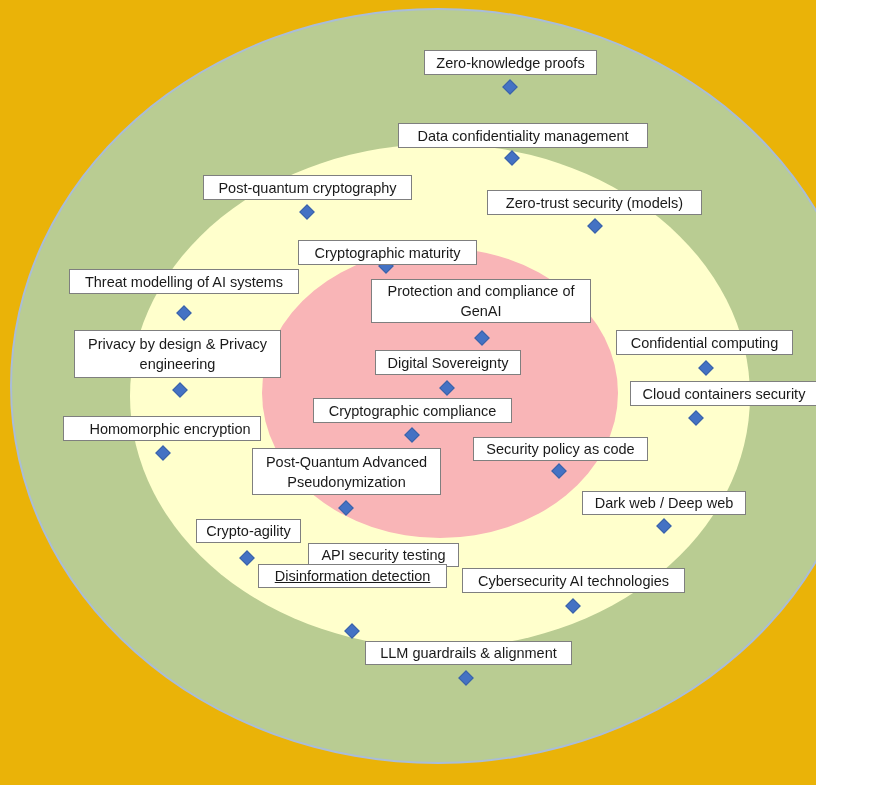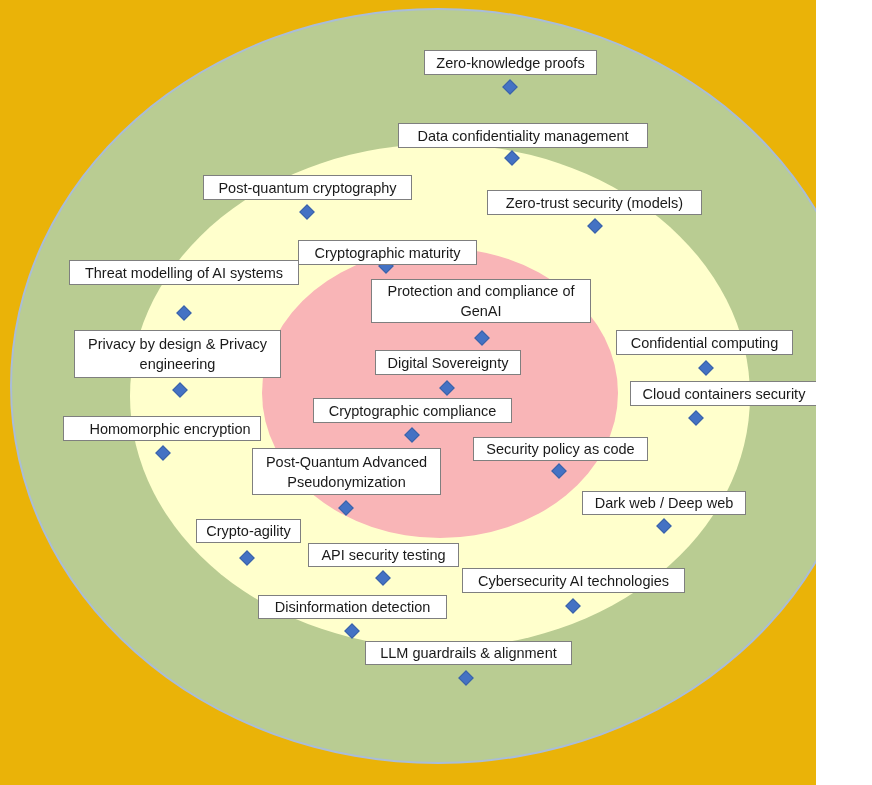--- a/index.html
+++ b/index.html
@@ -69,21 +69,21 @@
       </div>
       <div class="marker" style="left: 595px; top: 226px; background: rgb(68, 114, 196); border-color: rgb(58, 98, 168);"></div>
       <div class="label-box" style="left: 487px; top: 190px; width: 215px; height: 25px; border-color: rgb(127, 127, 127); align-items: center;">
         <span>Zero-trust security (models)</span>
       </div>
       <div class="marker" style="left: 386px; top: 266px; background: rgb(68, 114, 196); border-color: rgb(58, 98, 168);"></div>
       <div class="label-box" style="left: 298px; top: 228px; width: 179px; height: 25px; border-color: rgb(127, 127, 127); margin-top: 12px;">
         <span>Cryptographic maturity</span>
       </div>
       <div class="marker" style="left: 184px; top: 313px; background: rgb(68, 114, 196); border-color: rgb(58, 98, 168);"></div>
-      <div class="label-box" style="left: 69px; top: 260px; width: 230px; height: 25px; border-color: rgb(127, 127, 127); align-items: center;">
+      <div class="label-box" style="left: 69px; top: 269px; width: 230px; height: 25px; border-color: rgb(127, 127, 127); align-items: center;">
         <span>Threat modelling of AI systems</span>
       </div>
       <div class="marker" style="left: 482px; top: 338px; background: rgb(68, 114, 196); border-color: rgb(58, 98, 168);"></div>
       <div class="label-box" style="left: 371px; top: 279px; width: 220px; height: 44px; border-color: rgb(127, 127, 127);">
         <span>Protection and compliance of GenAI</span>
       </div>
       <div class="marker" style="left: 180px; top: 390px; background: rgb(68, 114, 196); border-color: rgb(58, 98, 168);"></div>
       <div class="label-box" style="left: 74px; top: 330px; width: 207px; height: 48px; border-color: rgb(127, 127, 127);">
         <span>Privacy by design &amp; Privacy engineering</span>
       </div>
@@ -125,21 +125,21 @@
       </div>
       <div class="marker" style="left: 383px; top: 578px; background: rgb(68, 114, 196); border-color: rgb(58, 98, 168);"></div>
       <div class="label-box" style="left: 308px; top: 543px; width: 151px; height: 24px; border-color: rgb(127, 127, 127);">
         <span>API security testing</span>
       </div>
       <div class="marker" style="left: 573px; top: 606px; background: rgb(68, 114, 196); border-color: rgb(58, 98, 168);"></div>
       <div class="label-box" style="left: 462px; top: 568px; width: 223px; height: 25px; border-color: rgb(127, 127, 127);">
         <span>Cybersecurity AI technologies</span>
       </div>
       <div class="marker" style="left: 352px; top: 631px; background: rgb(68, 114, 196); border-color: rgb(58, 98, 168);"></div>
-      <div class="label-box" style="left: 258px; top: 595px; width: 189px; height: 24px; border-color: rgb(127, 127, 127);">
+      <div class="label-box" style="left: 258px; top: 564px; width: 189px; height: 24px; border-color: rgb(127, 127, 127); text-decoration: underline;">
         <span>Disinformation detection</span>
       </div>
       <div class="marker" style="left: 466px; top: 678px; background: rgb(68, 114, 196); border-color: rgb(58, 98, 168);"></div>
       <div class="label-box" style="left: 365px; top: 641px; width: 207px; height: 24px; border-color: rgb(127, 127, 127);">
         <span>LLM guardrails &amp; alignment</span>
       </div>
     </div>
 </div>
 
 </body></html>

